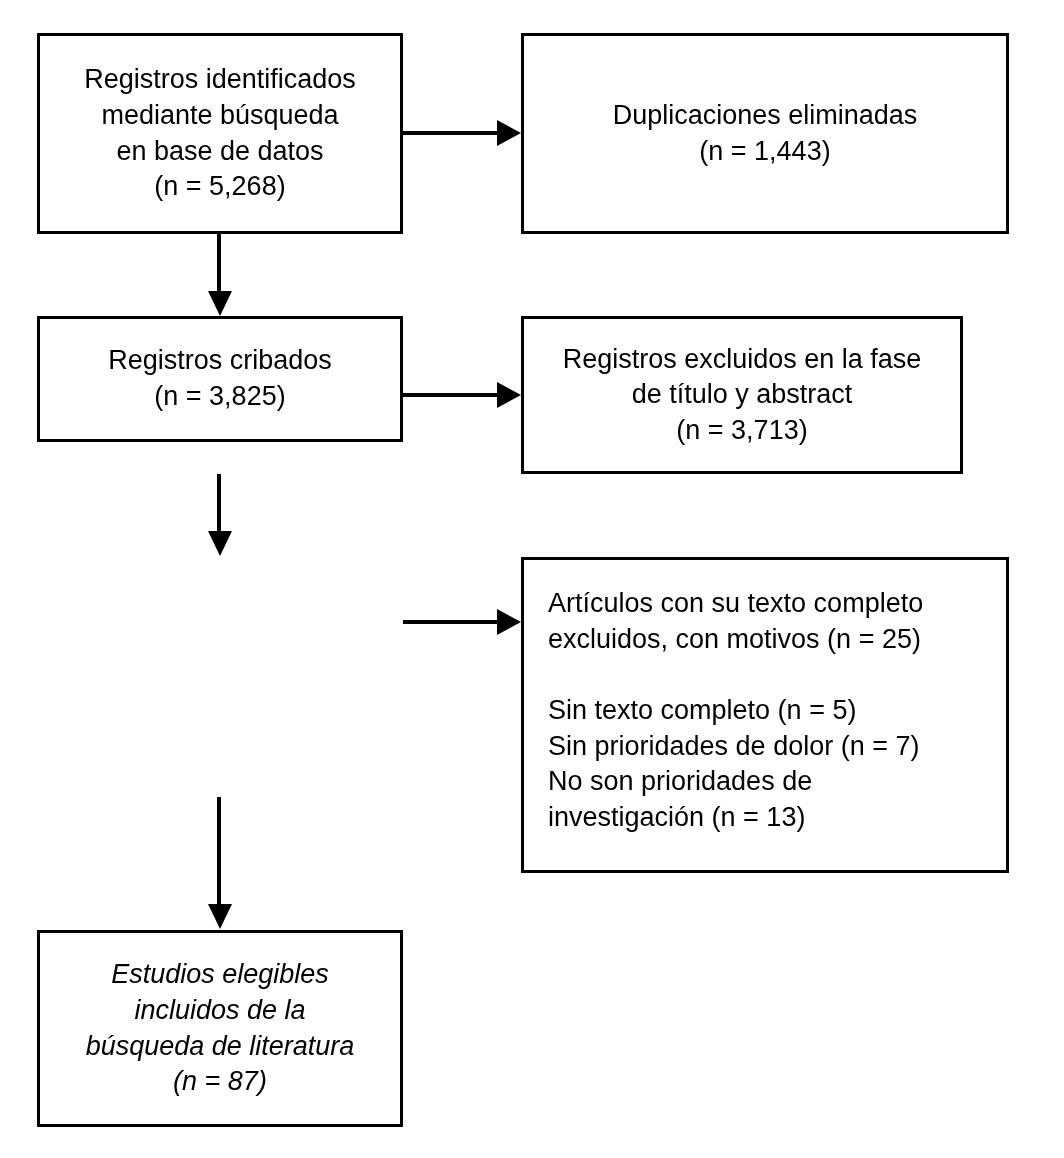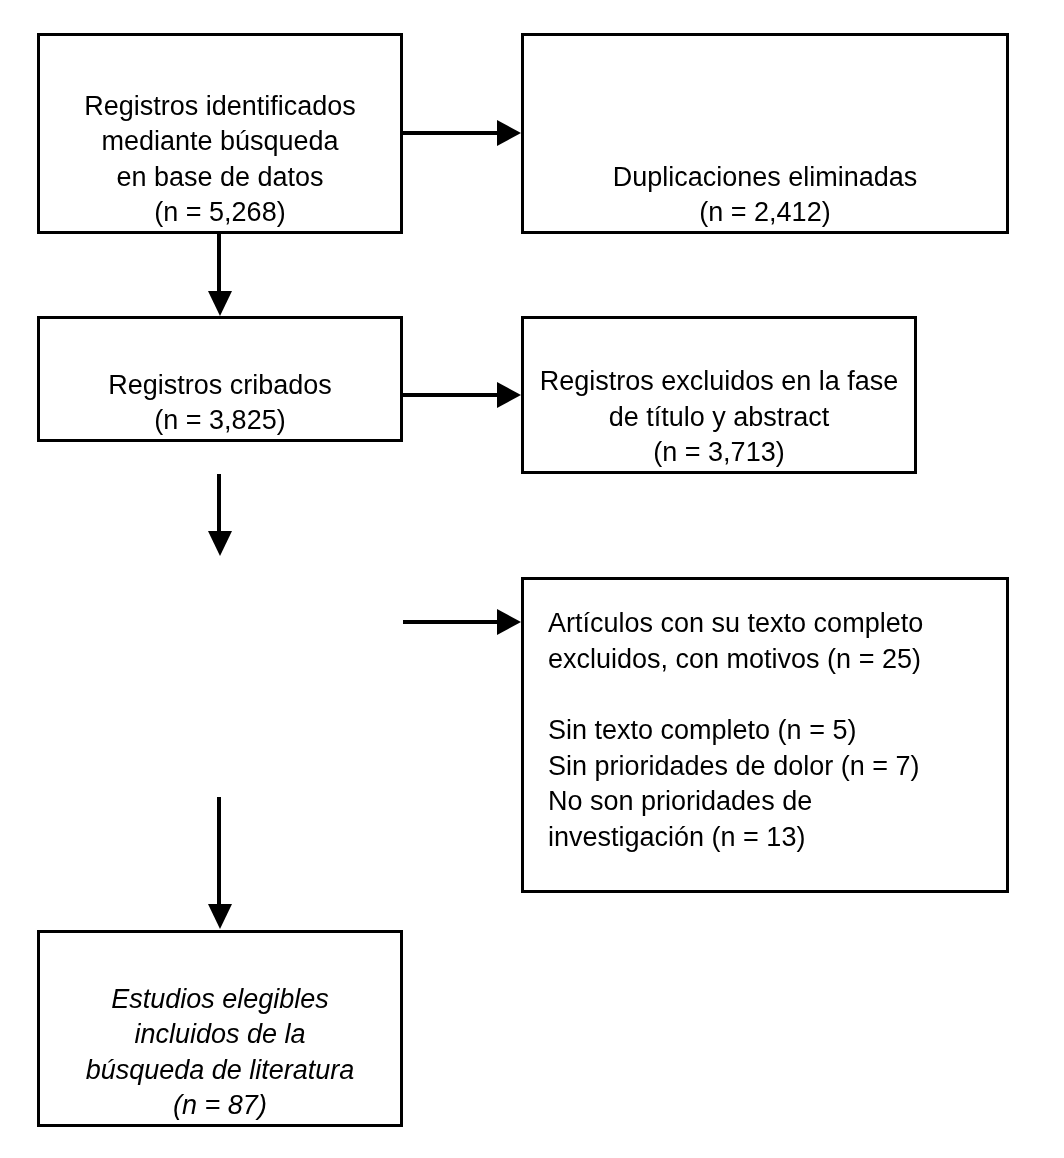--- a/index.html
+++ b/index.html
@@ -15,44 +15,44 @@
     background: #ffffff;
     font-family: "Liberation Sans", "DejaVu Sans", sans-serif;
     overflow: hidden;
   }
   .box {
     position: absolute;
     box-sizing: border-box;
     border: 3px solid #000000;
     background: #ffffff;
     display: flex;
-    align-items: flex-end;
+    align-items: center;
     justify-content: center;
   }
   .box-text {
     font-size: 27px;
     line-height: 1.32;
     color: #000000;
     text-align: center;
     white-space: pre-line;
     padding: 0 8px;
   }
   .box-text.left-align {
     text-align: left;
     width: 100%;
     padding: 0 0 0 24px;
   }
   
   #box-identified     { left: 37px;  top: 33px;  width: 366px; height: 201px; }
   #box-duplicates     { left: 521px; top: 33px;  width: 488px; height: 201px; }
   #box-screened       { left: 37px;  top: 316px; width: 366px; height: 126px; }
-  #box-excluded-title { left: 521px; top: 316px; width: 396px; height: 158px; }
+  #box-excluded-title { left: 521px; top: 316px; width: 442px; height: 158px; }
   #box-fulltext       { left: 37px;  top: 557px; width: 366px; height: 240px; }
   #box-excluded-rsn   { left: 521px; top: 557px; width: 488px; height: 316px;
-                        align-items: flex-start; padding-top: 26px; margin-top: 20px; }
+                        align-items: flex-start; padding-top: 26px; }
   #box-included       { left: 37px;  top: 930px; width: 366px; height: 197px; font-style: italic; }
 
   
   .h-line {
     position: absolute;
     height: 4px;
     background: #000000;
   }
   .v-line {
     position: absolute;
@@ -98,21 +98,21 @@
 
   <div class="box" id="box-identified">
     <div class="box-text">Registros identificados
 mediante búsqueda
 en base de datos
 (n = 5,268)</div>
   </div>
 
   <div class="box" id="box-duplicates">
     <div class="box-text">Duplicaciones eliminadas
-(n = 2,412)</div>
+(n = 1,443)</div>
   </div>
 
   <div class="box" id="box-screened">
     <div class="box-text">Registros cribados
 (n = 3,825)</div>
   </div>
 
   <div class="box" id="box-excluded-title">
     <div class="box-text">Registros excluidos en la fase
 de título y abstract

